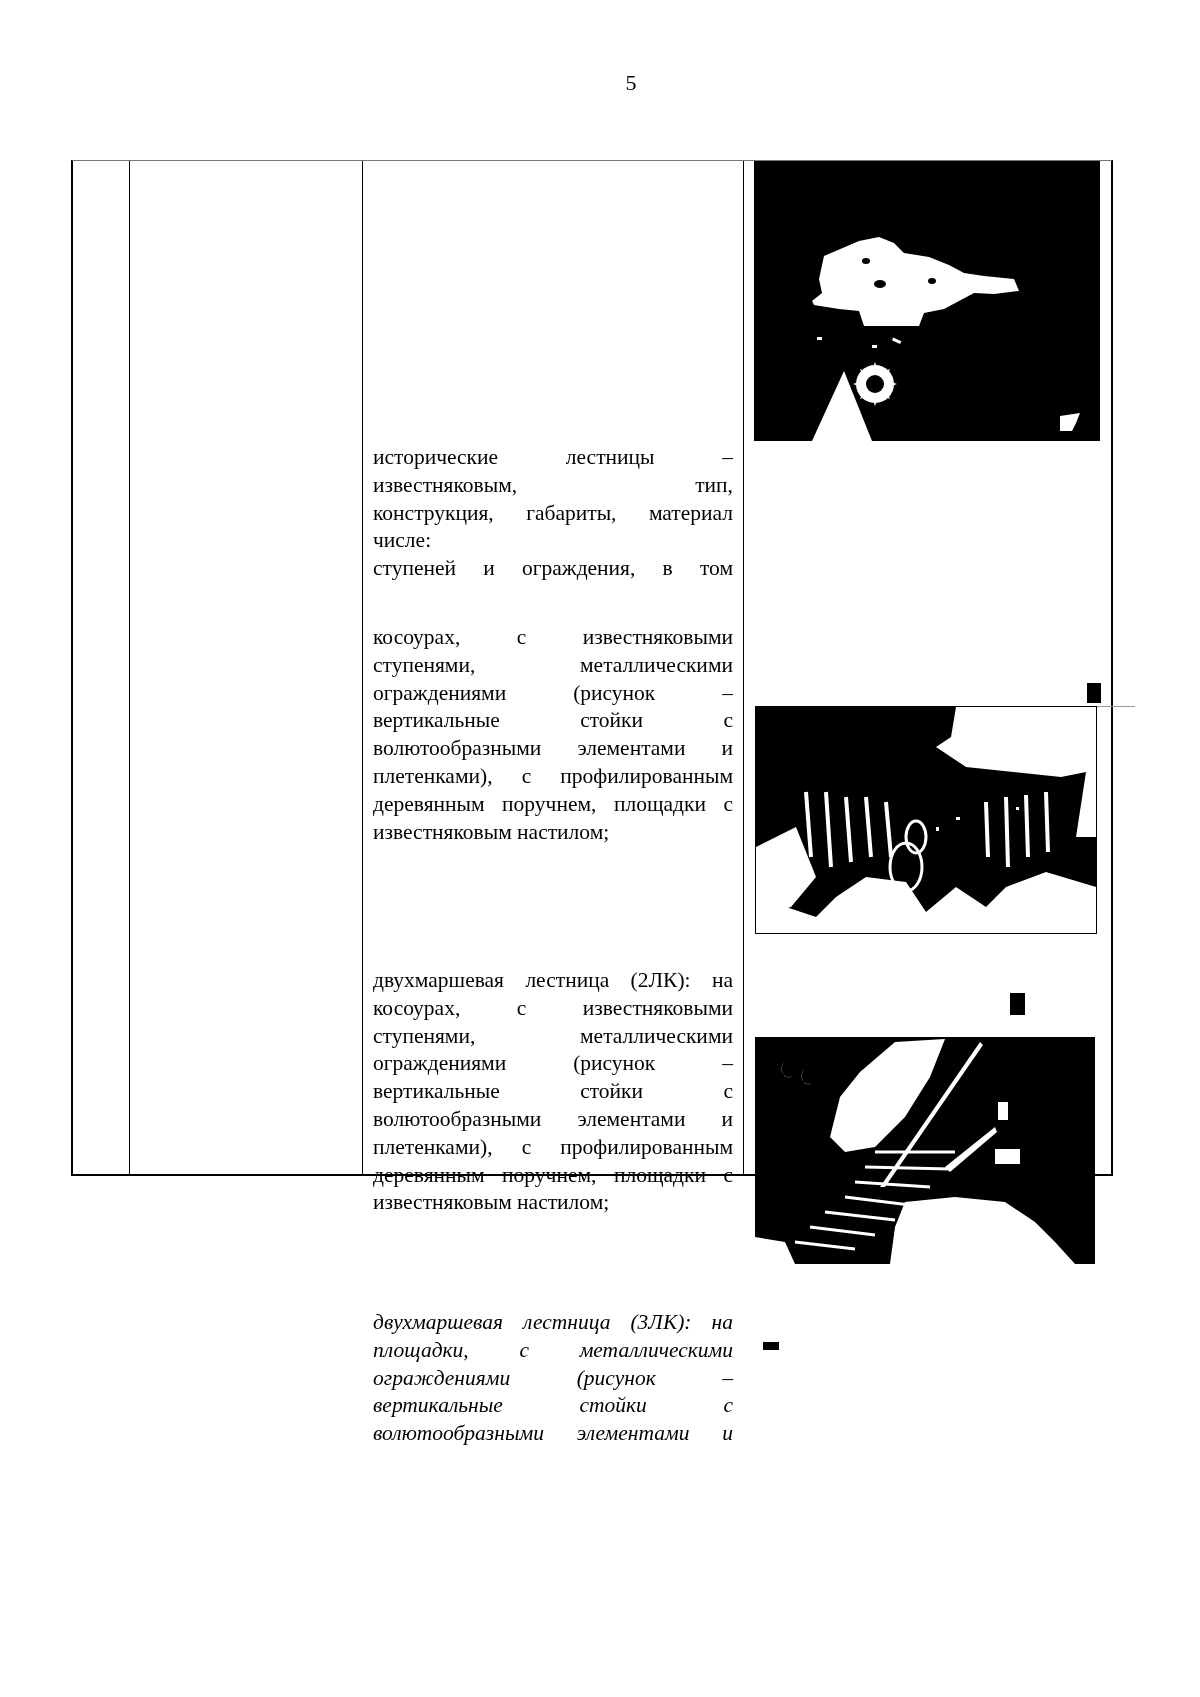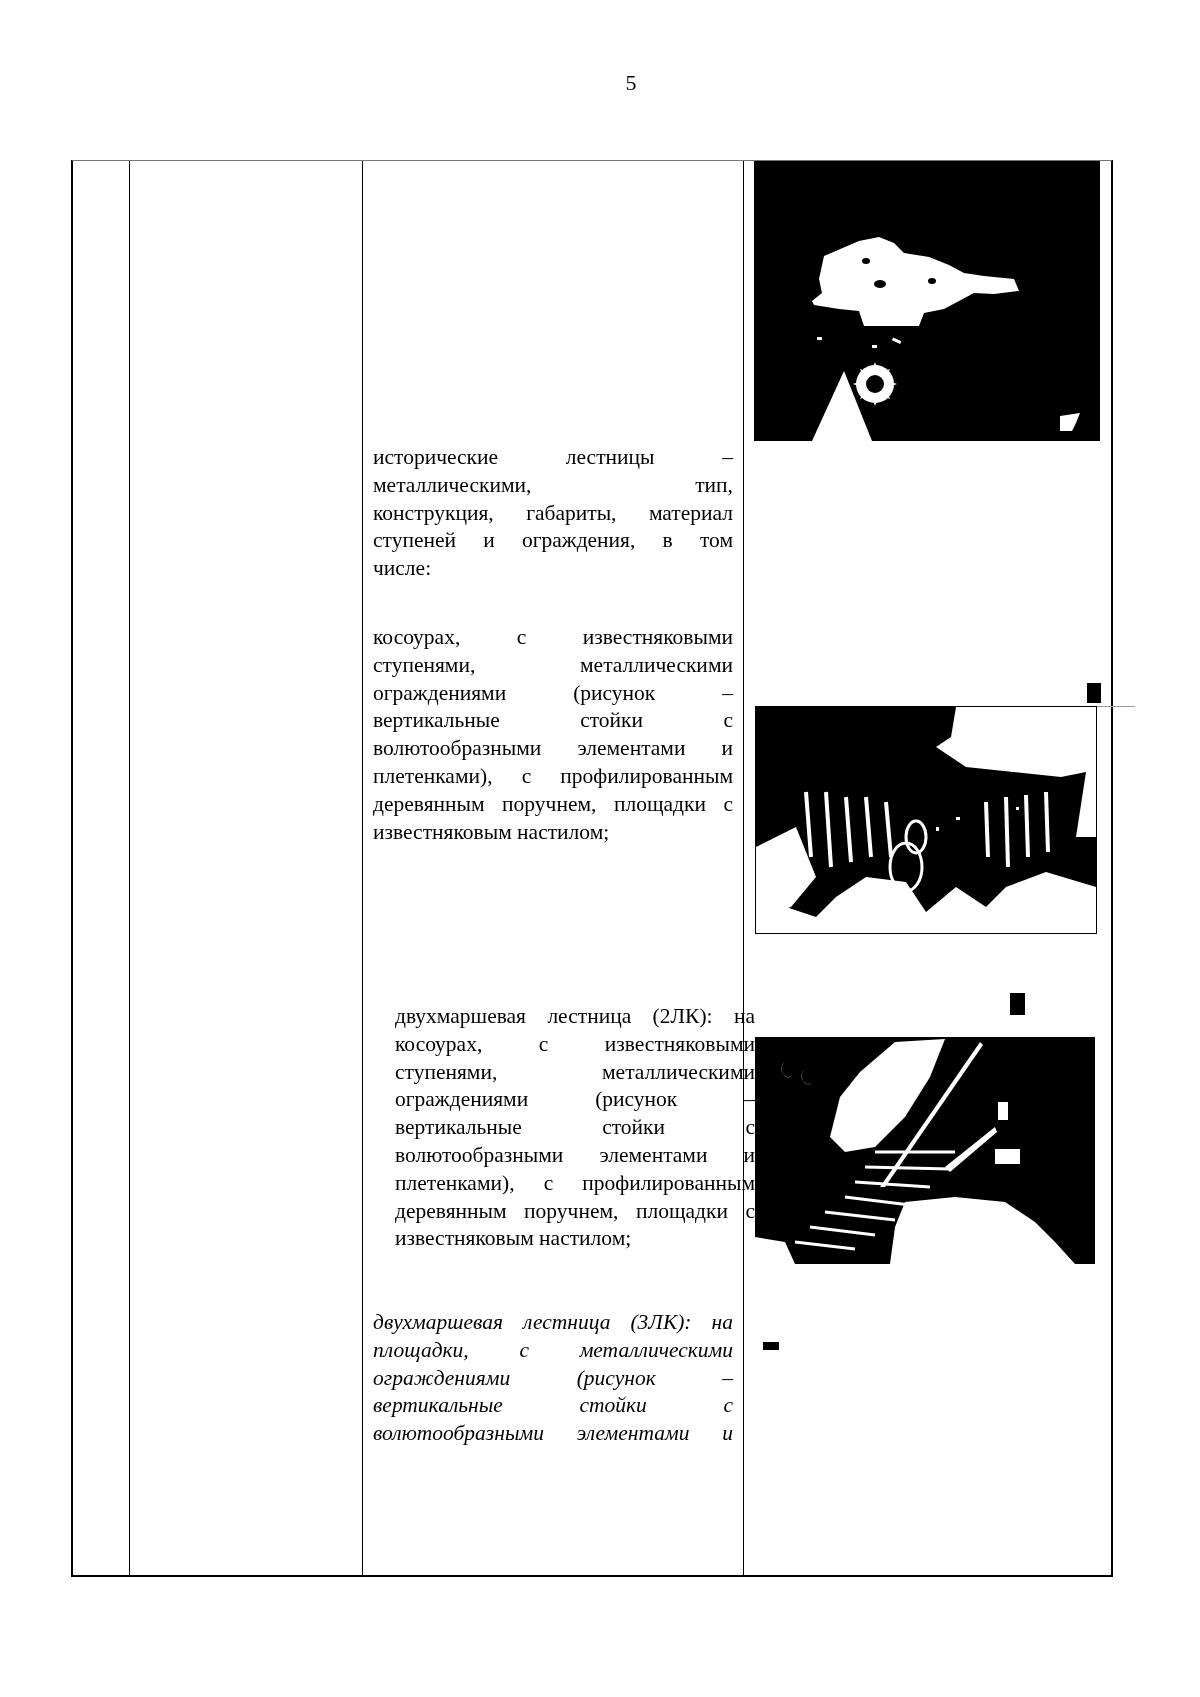--- a/index.html
+++ b/index.html
@@ -1,20 +1,20 @@
 <!DOCTYPE html>
 <html><head>
 <meta charset="utf-8">
 <style>
   html, body { margin: 0; padding: 0; background: #ffffff; }
   body { width: 1200px; height: 1697px; position: relative; overflow: hidden;
          font-family: "Liberation Serif", "DejaVu Serif", serif; color: #000; }
   .page-number { position: absolute; top: 70px; left: 0; width: 1262px; text-align: center;
                  font-size: 22px; }
-  .table { position: absolute; left: 71px; top: 160px; width: 1042px; height: 1417px;
+  .table { position: absolute; left: 71px; top: 160px; width: 1042px; height: 1016px;
            border: 2px solid #000; border-top: 1px solid #777; box-sizing: border-box; }
   .vline { position: absolute; top: 0; bottom: 0; width: 0; border-left: 1.5px solid #000; }
   .col1 { left: 56px; }
   .col2 { left: 289px; }
   .col3 { left: 670px; }
   .text-cell { position: absolute; left: 300px; width: 360px; font-size: 21.5px; line-height: 27.8px;
                text-align: justify; text-align-last: auto; }
   .para { margin: 0; }
   .para .line { display: block; text-align: justify; text-align-last: justify; }
   .para .line.last { text-align-last: left; }
@@ -28,38 +28,38 @@
 
 <div class="page-number">5</div>
 
 <div class="table">
   <div class="vline col1"></div>
   <div class="vline col2"></div>
   <div class="vline col3"></div>
 
   <div class="text-cell para" style="top:283px;">
     <span class="line">исторические лестницы –</span>
-    <span class="line">металлическими, тип,</span>
+    <span class="line">известняковым, тип,</span>
     <span class="line">конструкция, габариты, материал</span>
+    <span class="line last">числе:</span>
     <span class="line">ступеней и ограждения, в том</span>
-    <span class="line last">числе:</span>
   </div>
 
   <div class="text-cell para" style="top:463px;">
     <span class="line">косоурах, с известняковыми</span>
     <span class="line">ступенями, металлическими</span>
     <span class="line">ограждениями (рисунок –</span>
     <span class="line">вертикальные стойки с</span>
     <span class="line">волютообразными элементами и</span>
     <span class="line">плетенками), с профилированным</span>
     <span class="line">деревянным поручнем, площадки с</span>
     <span class="line last">известняковым настилом;</span>
   </div>
 
-  <div class="text-cell para" style="top:842px;margin-left:22px;">
+  <div class="text-cell para" style="top:806px;">
     <span class="line">двухмаршевая лестница (2ЛК): на</span>
     <span class="line">косоурах, с известняковыми</span>
     <span class="line">ступенями, металлическими</span>
     <span class="line">ограждениями (рисунок –</span>
     <span class="line">вертикальные стойки с</span>
     <span class="line">волютообразными элементами и</span>
     <span class="line">плетенками), с профилированным</span>
     <span class="line">деревянным поручнем, площадки с</span>
     <span class="line last">известняковым настилом;</span>
   </div>

